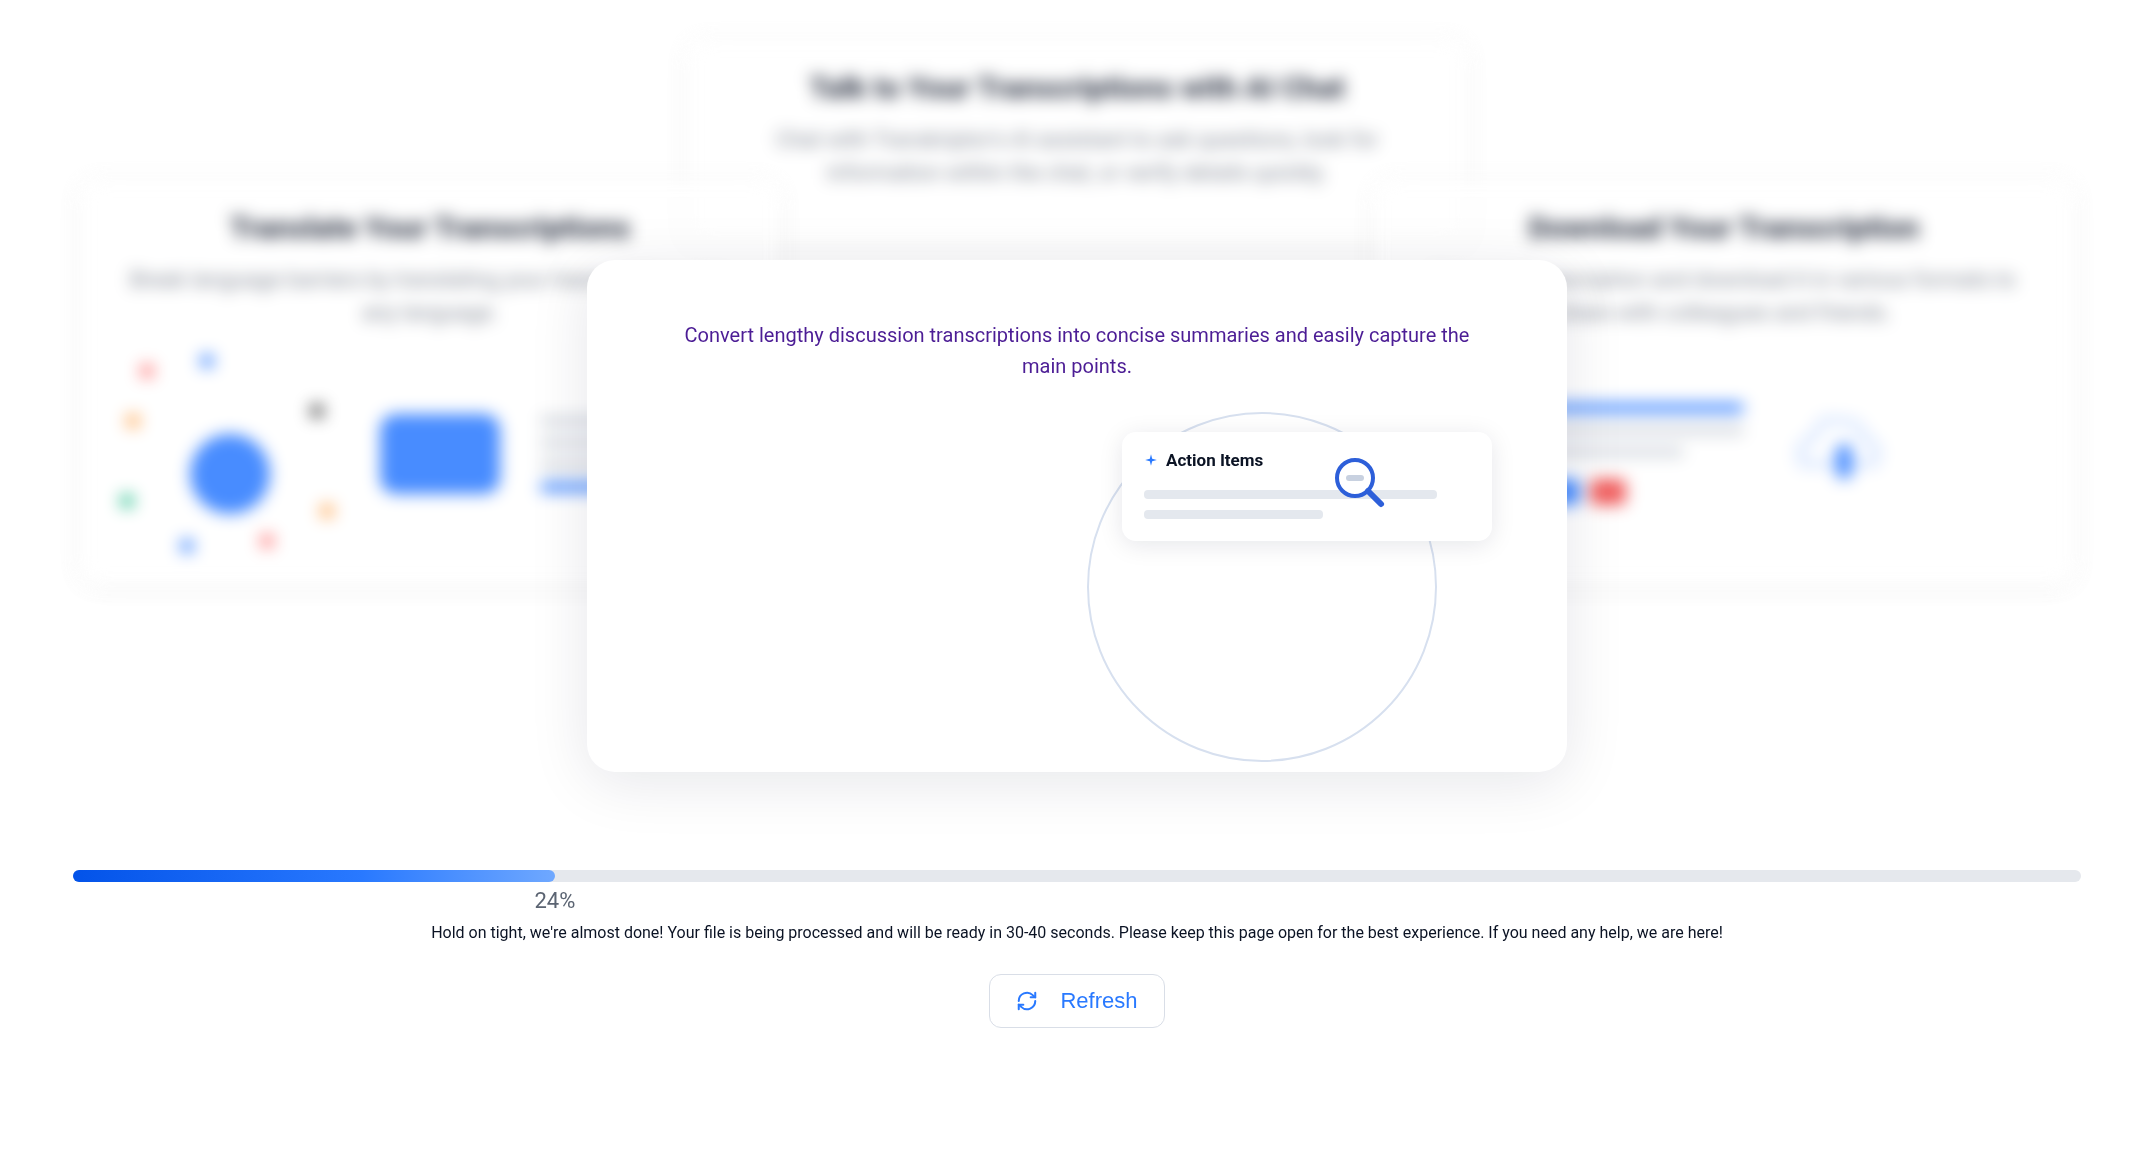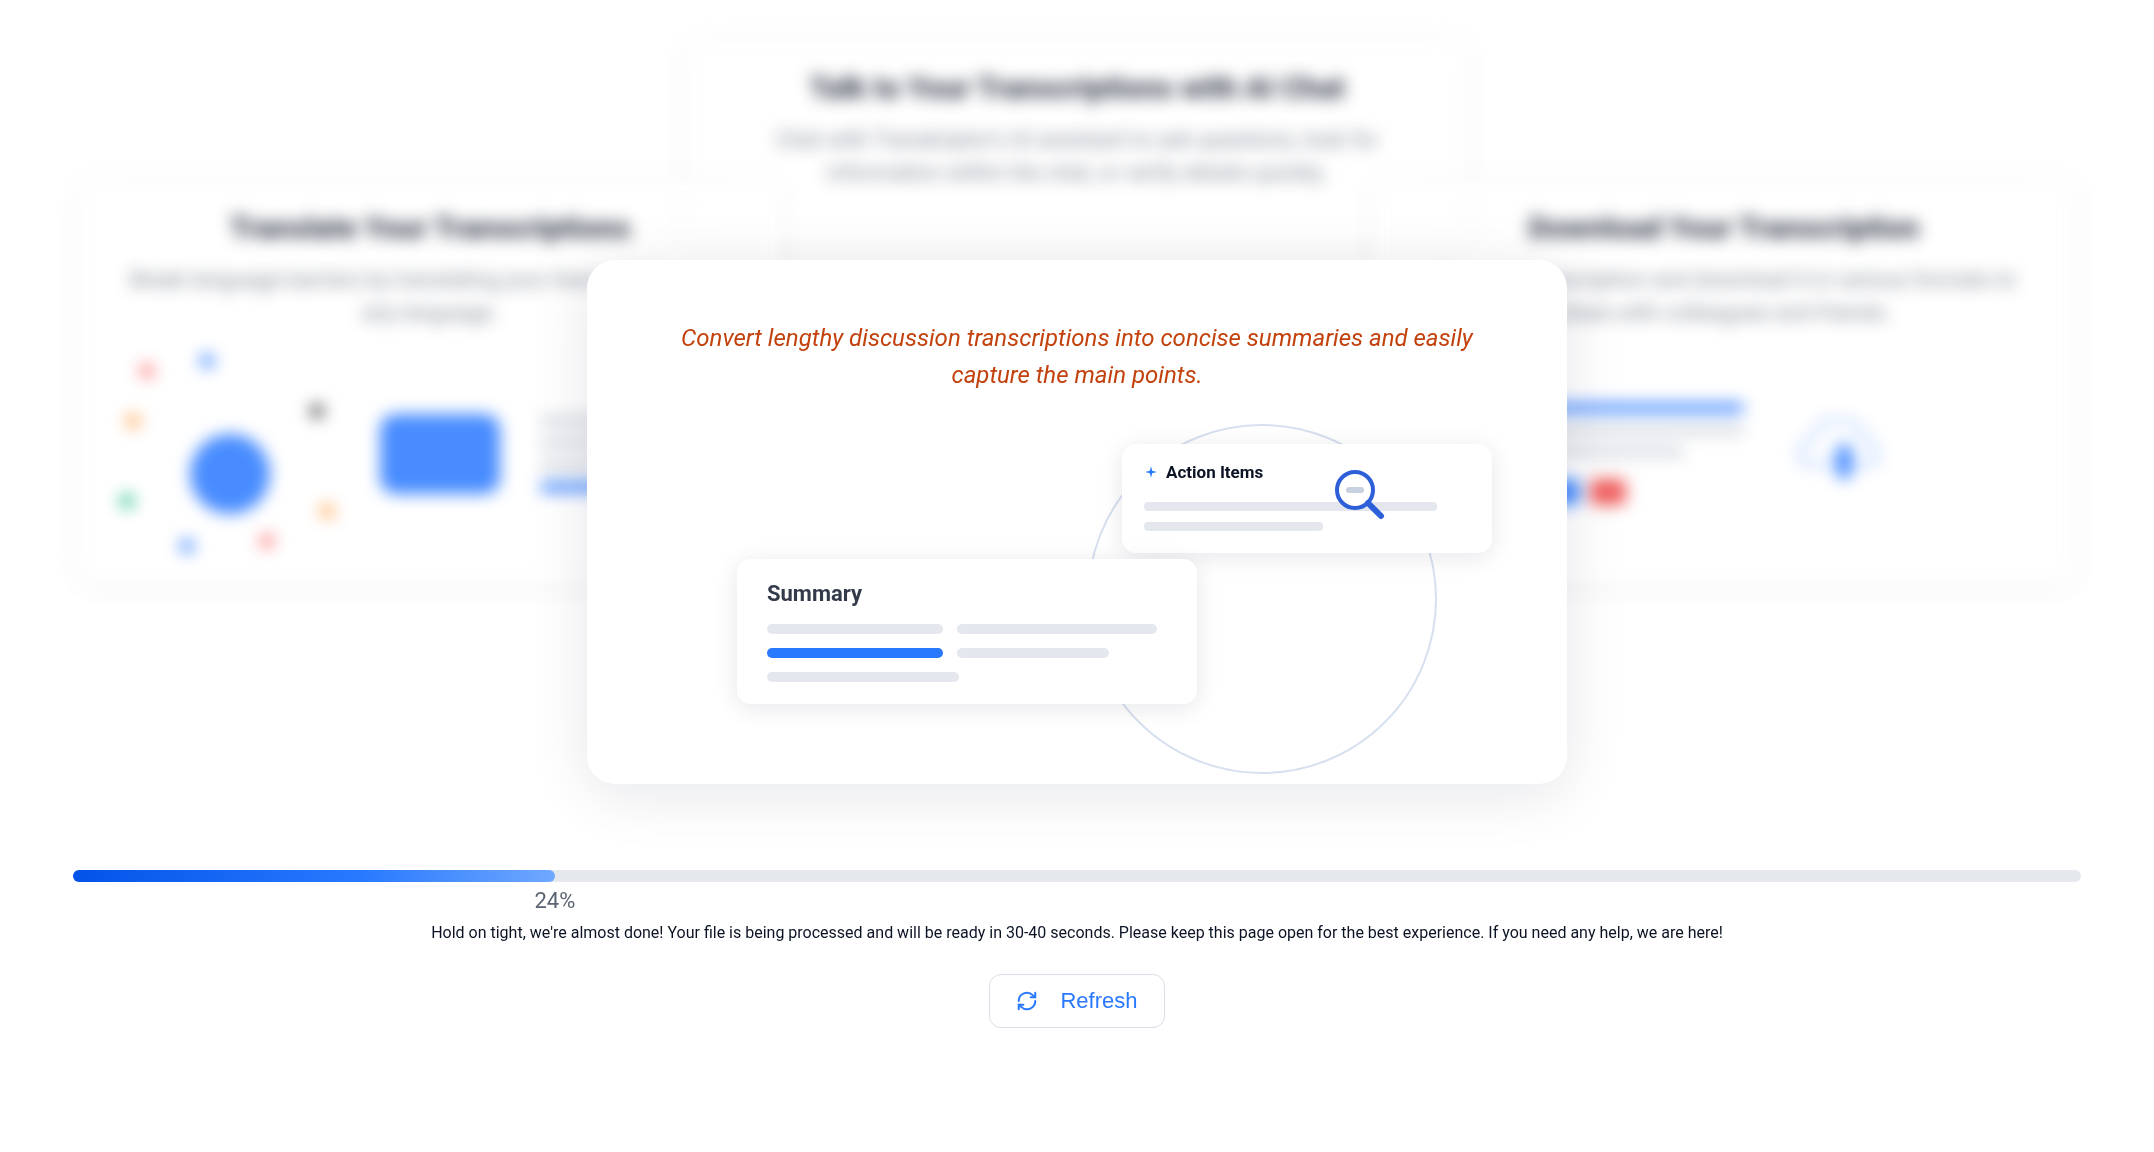--- a/index.html
+++ b/index.html
@@ -145,27 +145,26 @@
     
     .main-title {
       font-size: 40px;
       font-weight: 800;
       color: #0b1324;
       margin-bottom: 26px;
       letter-spacing: -0.5px;
     }
     
     .main-desc {
-      font-size: 24px;
+      font-size: 20px;
       font-weight: 400;
-      color: #c2410c;
+      color: #4c1d95;
       line-height: 1.55;
       max-width: 800px;
       margin: 0 auto 40px;
-      font-style: italic;
     }
     
     .illustration {
       position: relative;
       height: 280px;
       width: 100%;
     }
     
     .circle-bg {
       position: absolute;
@@ -383,34 +382,20 @@
         </div>
         <div class="action-line w1"></div>
         <div class="action-line w2"></div>
         <svg class="magnifier" viewBox="0 0 56 56">
           <circle cx="24" cy="24" r="18" fill="#ffffff" stroke="#2d5fd9" stroke-width="4"></circle>
           <rect x="15" y="21" width="18" height="6" rx="3" fill="#c8d1e0"></rect>
           <line x1="37" y1="37" x2="50" y2="50" stroke="#2d5fd9" stroke-width="6" stroke-linecap="round"></line>
         </svg>
       </div>
 
-      <div class="summary-card">
-        <div class="summary-title">Summary</div>
-        <div class="summary-row">
-          <div class="sline" style="width:44%;"></div>
-          <div class="sline" style="width:50%;"></div>
-        </div>
-        <div class="summary-row">
-          <div class="sline blue" style="width:44%;"></div>
-          <div class="sline" style="width:38%;"></div>
-        </div>
-        <div class="summary-row" style="margin-bottom:0;">
-          <div class="sline" style="width:48%;"></div>
-        </div>
-      </div>
     </div>
   </div>
 
 </div>
 
 <div class="progress-section">
   <div class="progress-bar-outer">
     <div class="progress-bar-fill" id="progress-fill" style="width: 24%;"></div>
     <div class="progress-percent" id="progress-label" style="left: 24%;">24%</div>
   </div>

